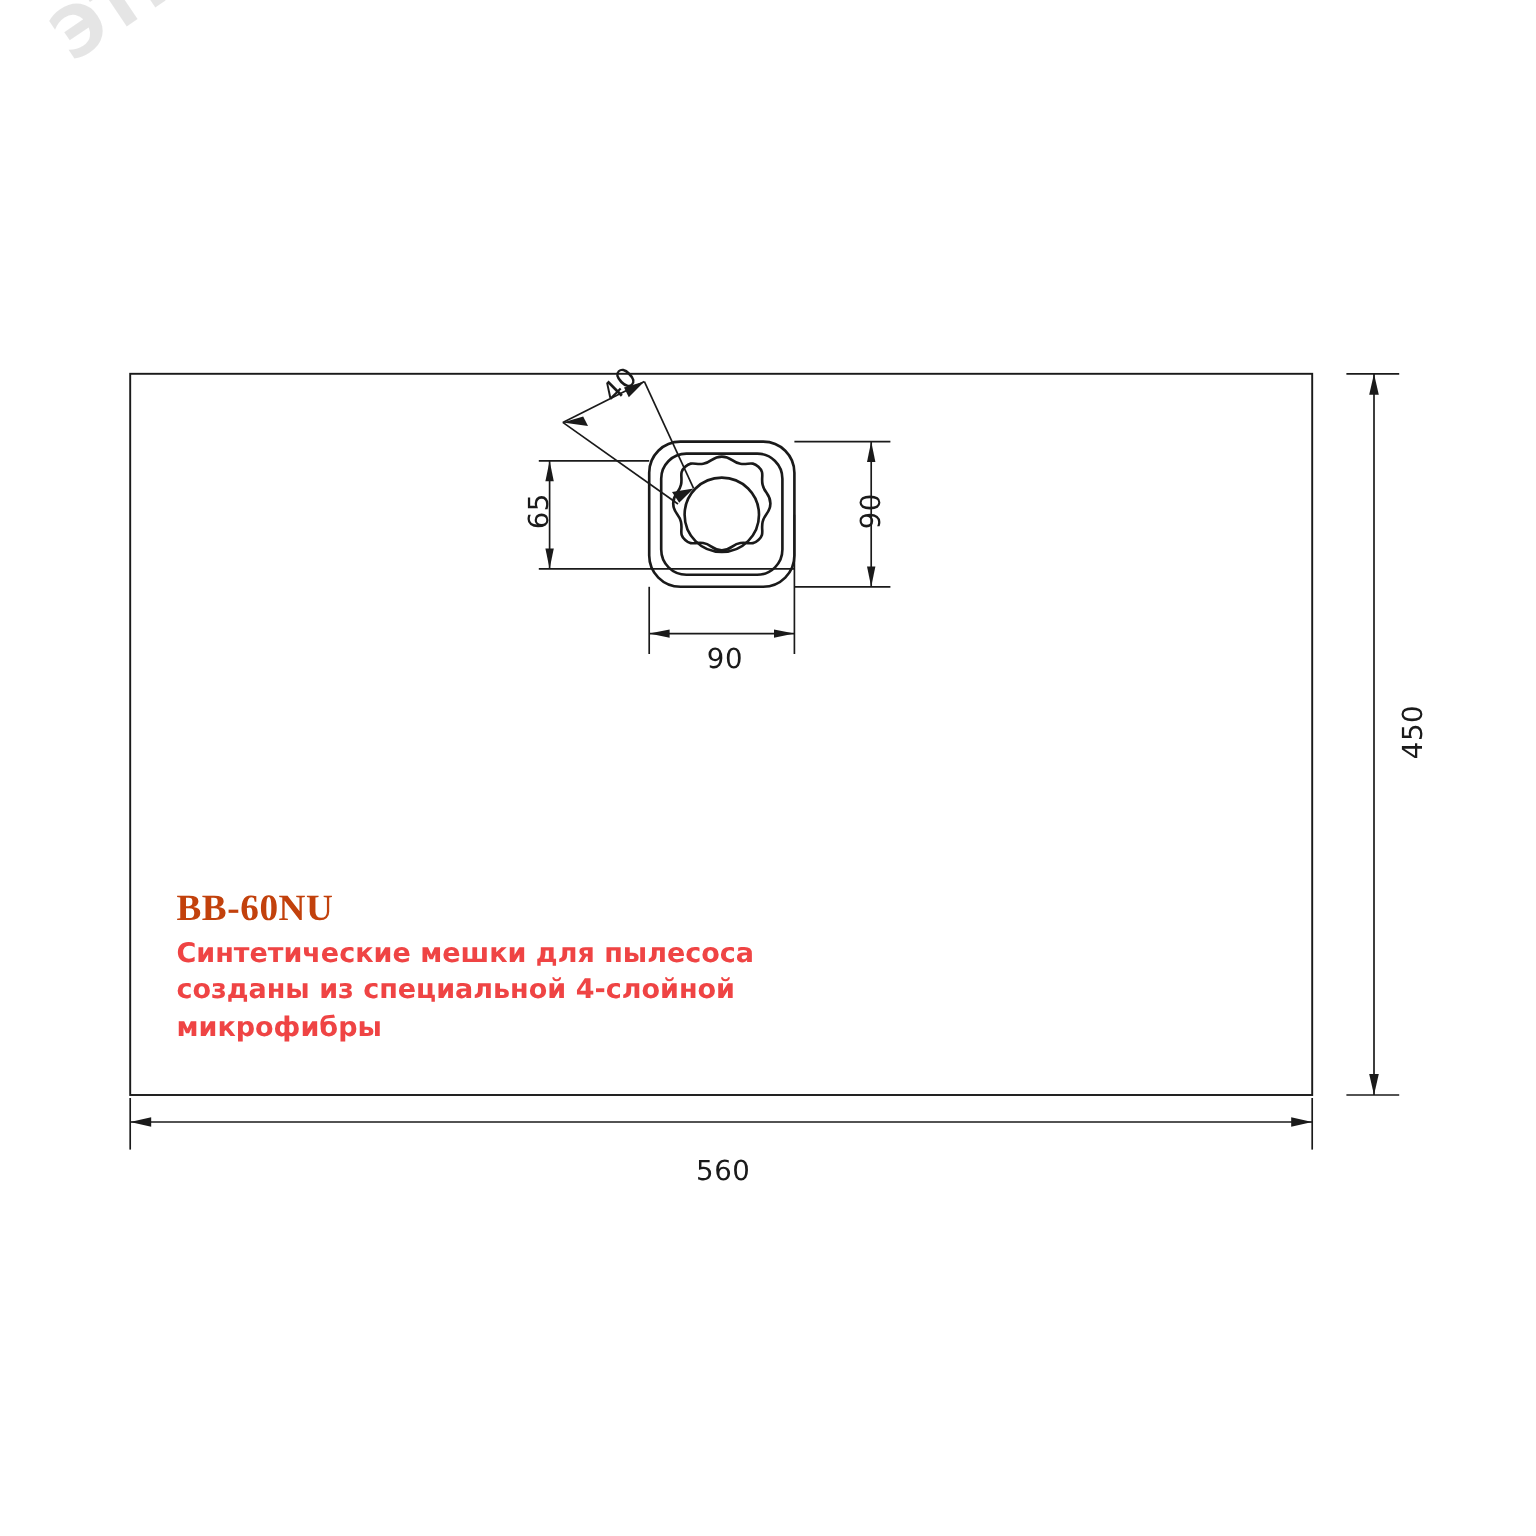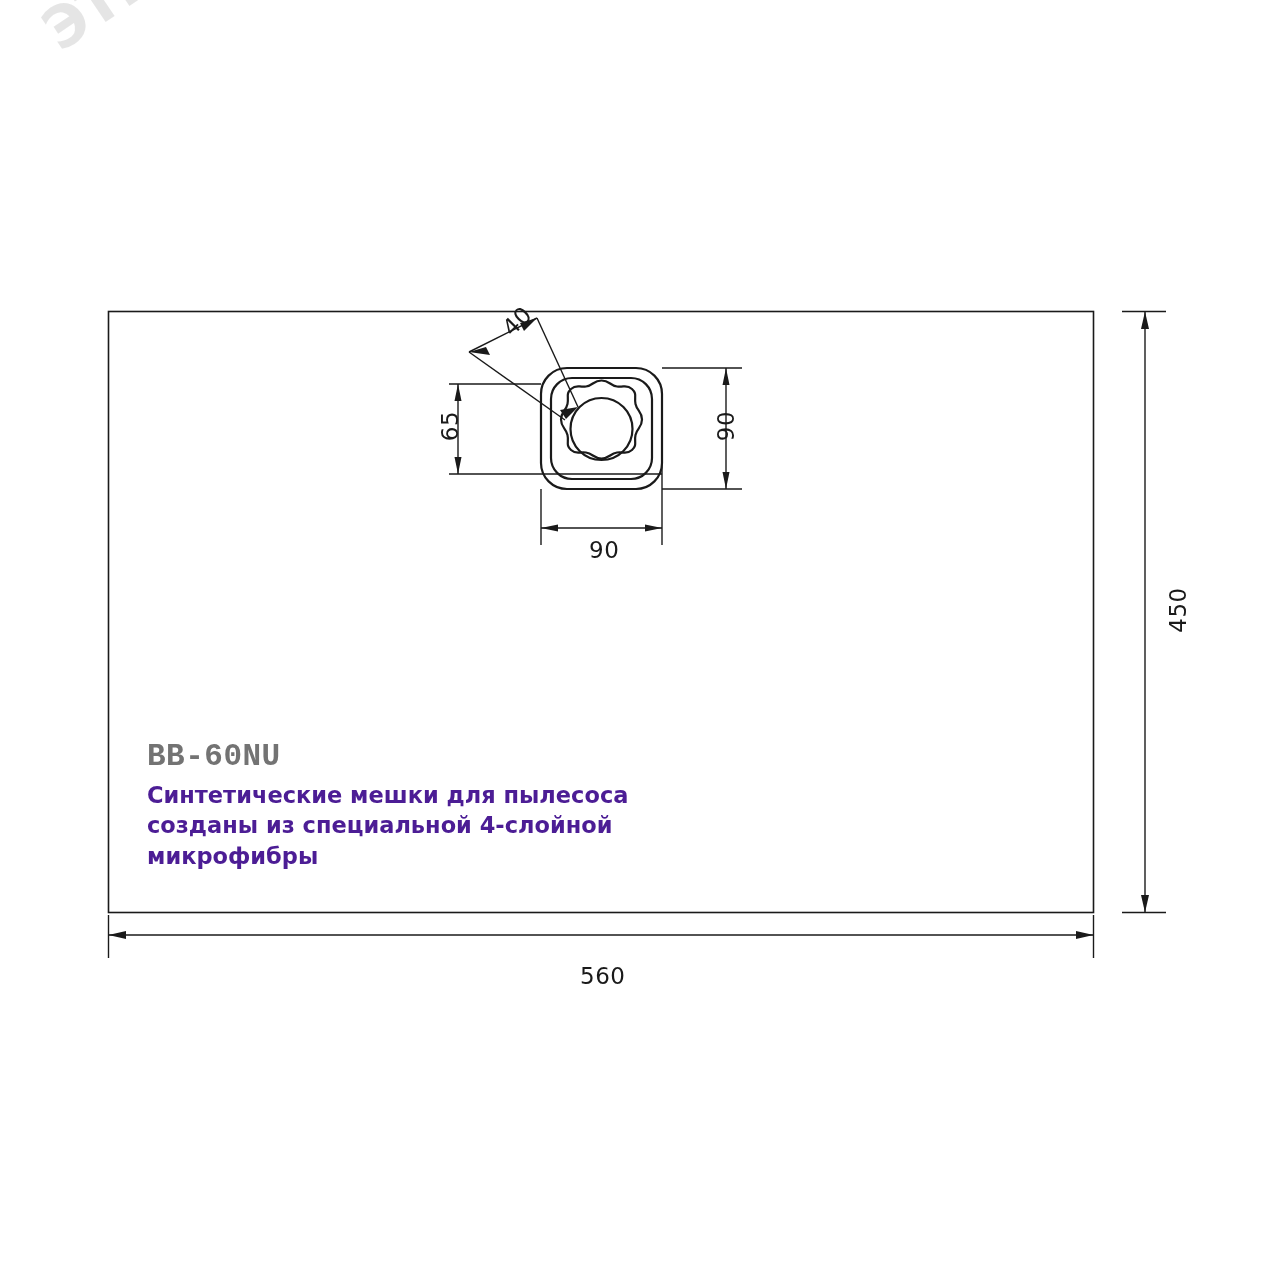--- a/index.html
+++ b/index.html
@@ -56,33 +56,33 @@
     transform: rotate(-45deg);
     transform-origin: 50% 50%;
   }
   #title-block {
     position: absolute;
     left: 147px;
     top: 740px;
     width: 600px;
   }
   #title-block .model {
-    font-family: Liberation Mono, monospace;
+    font-family: Liberation Serif, serif;
     font-weight: bold;
     font-size: 31px;
-    color: #737373;
+    color: #c2410c;
     letter-spacing: 0.5px;
     margin: 0 0 6px 0;
     line-height: 1.1;
   }
   #title-block .desc {
     font-family: "DejaVu Sans", sans-serif;
     font-weight: bold;
     font-size: 22.5px;
-    color: #4c1d95;
+    color: #ef4444;
     line-height: 1.35;
     margin: 0;
   }
 </style>
 </head>
 <body>
 
 <div id="stage">
 
   <div class="watermark">ЭТМ</div>

